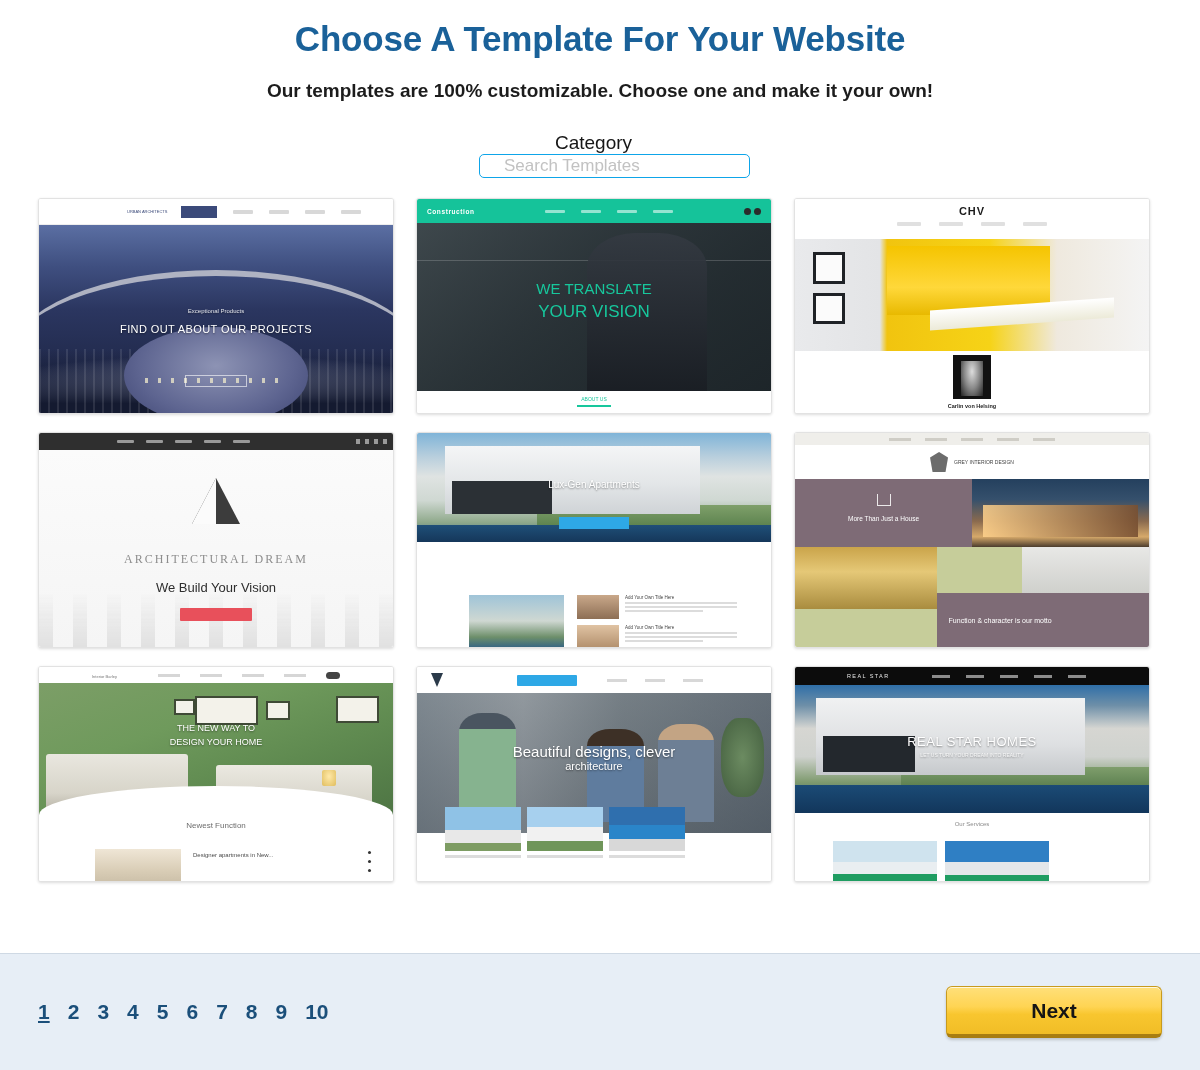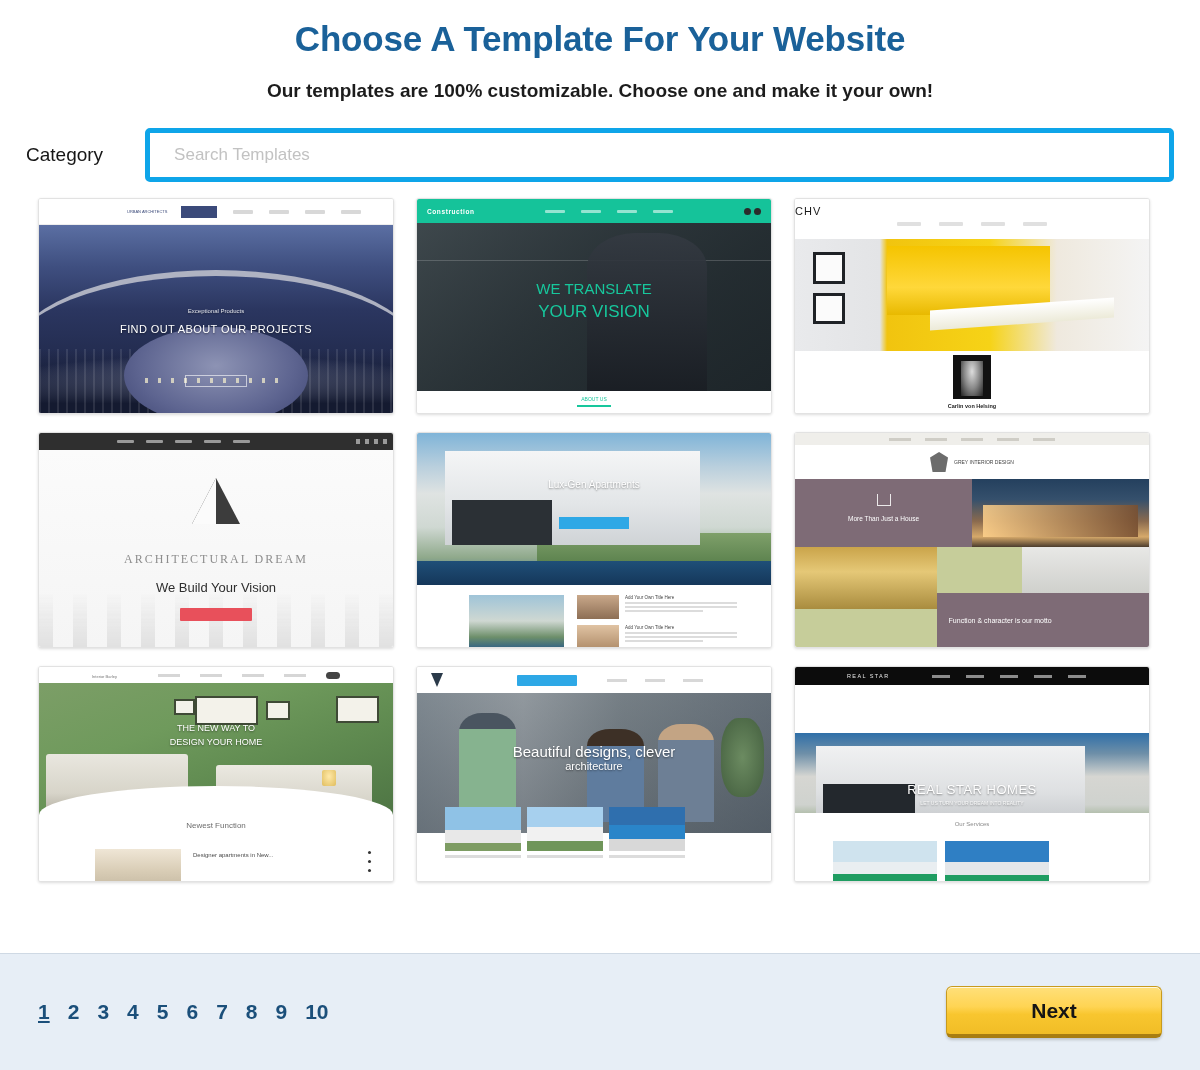--- a/index.html
+++ b/index.html
@@ -34,20 +34,21 @@
     line-height: 26px;
   }
 
   
   .filter-bar {
     display: flex;
     align-items: center;
     padding: 0 26px;
     margin-top: 28px;
     height: 46px;
+    flex-direction: column;
   }
   .category-label {
     font-size: 19px;
     color: #161616;
     margin-right: 13px;
     white-space: nowrap;
   }
   .select-wrap {
     position: relative;
     width: 256px;
@@ -76,21 +77,21 @@
     border-left: 5px solid transparent;
     border-right: 5px solid transparent;
     border-top: 6px solid #8c8c8c;
     pointer-events: none;
   }
   .search-input {
     flex: 1;
     height: 54px;
     margin-left: 29px;
     margin-right: 0;
-    border: 5px solid #0ea5e9;
+    border: 1px solid #0ea5e9;
     border-radius: 5px;
     background: #fff;
     padding: 0 24px;
     font-size: 17px;
     color: #333;
     outline: none;
     font-family: "Liberation Sans", sans-serif;
   }
   .search-input::placeholder { color: #c2c2c2; }
 
@@ -171,21 +172,21 @@
       linear-gradient(135deg, #7d868c 0%, #4e575d 40%, #343c42 70%, #272e33 100%);
   }
   .t2-person { position: absolute; right: 18%; top: 6%; width: 34%; height: 94%;
     background: linear-gradient(to bottom, rgba(52,58,66,.9), rgba(26,30,36,.95));
     border-radius: 40% 40% 0 0 / 22% 22% 0 0; }
   .t2-rail { position: absolute; left: 0; right: 0; top: 22%; height: 1px; background: rgba(255,255,255,.18); }
   .t2-foot { position: absolute; left:0; right:0; bottom:0; height:22px; background:#fff; }
 
   
   .t3-top { height: 40px; background: #fff; }
-  .t3-logo { text-align: left; font-size: 11px; font-weight: normal; color: #1a1a1a; padding-top: 6px; letter-spacing:1px;}
+  .t3-logo { text-align: center; font-size: 11px; font-weight: bold; color: #1a1a1a; padding-top: 6px; letter-spacing:1px;}
   .t3-sub { text-align:center; display:flex; justify-content:center; gap: 18px; padding-top: 5px; }
   .t3-sub span { width: 24px; height: 4px; background: #e0e0e0; border-radius:1px; }
   .t3-img { position: absolute; top: 40px; left: 0; right: 0; height: 112px; overflow: hidden;
     background: linear-gradient(to right, #e9eaec 0%, #e3e4e6 24%, #f1c40f 26%, #f6d317 55%, #efe9de 74%, #f4f4f4 100%); }
   .t3-shape { position:absolute; inset:0;
     clip-path: polygon(0 6%, 100% 0%, 100% 88%, 0 100%); }
   .t3-yellow { position:absolute; left:26%; top:6%; width:46%; height:62%;
     background: linear-gradient(to bottom, #f5c400 0%, #ffd83a 60%, #e8b900 100%); }
   .t3-counter { position:absolute; left:38%; top:58%; width:52%; height:18%;
     background: linear-gradient(to bottom, #fff 0%, #ecead8 100%); transform: skewY(-4deg); }
@@ -219,21 +220,21 @@
     font-size:13px; color:#2e2e2e; }
   .t4-btn { position:absolute; left:50%; transform:translateX(-50%); top:80%;
     width:72px; height:13px; background:#e8505b; border-radius:1px; }
   .t4-sky { position:absolute; left:0; right:0; bottom:0; height:28%;
     background: repeating-linear-gradient(to right, #d8d8d8 0 14px, transparent 14px 34px);
     -webkit-mask-image: linear-gradient(to top, #000 0%, transparent 100%);
             mask-image: linear-gradient(to top, #000 0%, transparent 100%);
     opacity:.7; }
 
   
-  .t5-hero { top:0; height:152px;
+  .t5-hero { top:0; height:109px;
     background: linear-gradient(to bottom, #7fb4d8 0%, #b9cfdd 22%, #dfe3e2 40%, #cfd8d2 62%, #8fa98b 82%, #2e5f86 100%); }
   .t5-house { position:absolute; left:8%; top:12%; width:72%; height:62%;
     background: linear-gradient(to bottom, #f4f5f6 0%, #e3e6e8 55%, #cfd3d6 100%); }
   .t5-dark { position:absolute; left:10%; top:44%; width:28%; height:30%; background:#2b3035; }
   .t5-pool { position:absolute; left:0; right:0; bottom:0; height:16%;
     background: linear-gradient(to bottom, #1f4f78, #15375a); }
   .t5-green { position:absolute; left:34%; right:0; bottom:16%; height:18%;
     background: linear-gradient(to bottom, #7fa06a, #5e8450); }
   .t5-txt { top:46px; font-size:10px; }
   .t5-btn { position:absolute; left:50%; transform:translateX(-50%); top:84px;
@@ -326,21 +327,21 @@
   .t8-c3 { background: linear-gradient(to bottom, #2f6fae 0 40%, #2a85c9 40% 72%, #d8d8d8 72% 100%); }
   .t8-caps { position:absolute; left:28px; top:22px; display:flex; gap:6px; }
   .t8-caps span { width:76px; height:3px; background:#dcdcdc; }
 
   
   .t9-bar { height:18px; background:#0c0c0c; display:flex; align-items:center; padding:0 14px; }
   .t9-logo { color:#e8e8e8; font-size:5.5px; letter-spacing:1.4px; margin-left:38px; }
   .t9-links { display:flex; gap:16px; margin-left:42px; }
   .t9-links span { width:18px; height:3px; background:#8c8c8c; }
   .t9-hero { top:18px; height:128px;
-    background: linear-gradient(to bottom, #2f6fa8 0%, #6e8fa8 16%, #d6d6d2 34%, #cfd2ce 56%, #7e9a6e 76%, #1e4a74 100%); margin-top: 48px; }
+    background: linear-gradient(to bottom, #2f6fa8 0%, #6e8fa8 16%, #d6d6d2 34%, #cfd2ce 56%, #7e9a6e 76%, #1e4a74 100%); }
   .t9-h { position:absolute; left:6%; top:10%; width:76%; height:60%;
     background: linear-gradient(to bottom, #f0f1f2 0%, #dee0e2 60%, #c6c9cc 100%); }
   .t9-hdark { position:absolute; left:8%; top:40%; width:26%; height:28%; background:#23282d; }
   .t9-hpool { position:absolute; left:0; right:0; bottom:0; height:22%;
     background: linear-gradient(to bottom, #1b4b76, #12365b); }
   .t9-hgreen { position:absolute; left:30%; right:0; bottom:22%; height:14%;
     background: linear-gradient(to bottom, #7f9e6c, #5f8252); }
   .t9-foot { position:absolute; top:146px; left:0; right:0; bottom:0; background:#fff; }
   .t9-sec { text-align:center; font-size:6px; color:#8a8a8a; padding-top:8px; }
   .t9-pair { position:absolute; left:38px; top:28px; display:flex; gap:8px; }

